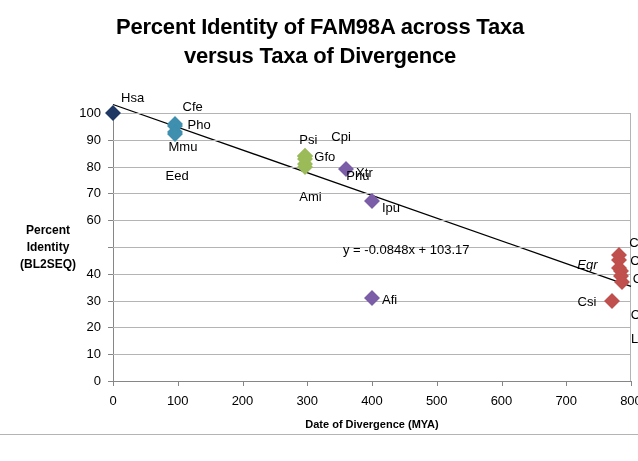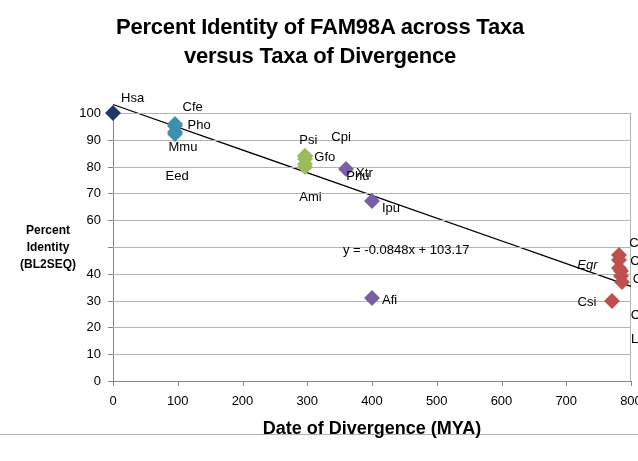--- a/index.html
+++ b/index.html
@@ -112,21 +112,21 @@
     color: #000;
     text-align: center;
     white-space: nowrap;
   }
   .axis-title-x {
     position: absolute;
     left: 113px;
     top: 418px;
     width: 518px;
     text-align: center;
-    font-size: 18px;
+    font-size: 11px;
     font-weight: bold;
     color: #000;
   }
   .axis-title-y {
     position: absolute;
     left: 6px;
     top: 222px;
     width: 84px;
     text-align: center;
     font-size: 12px;

